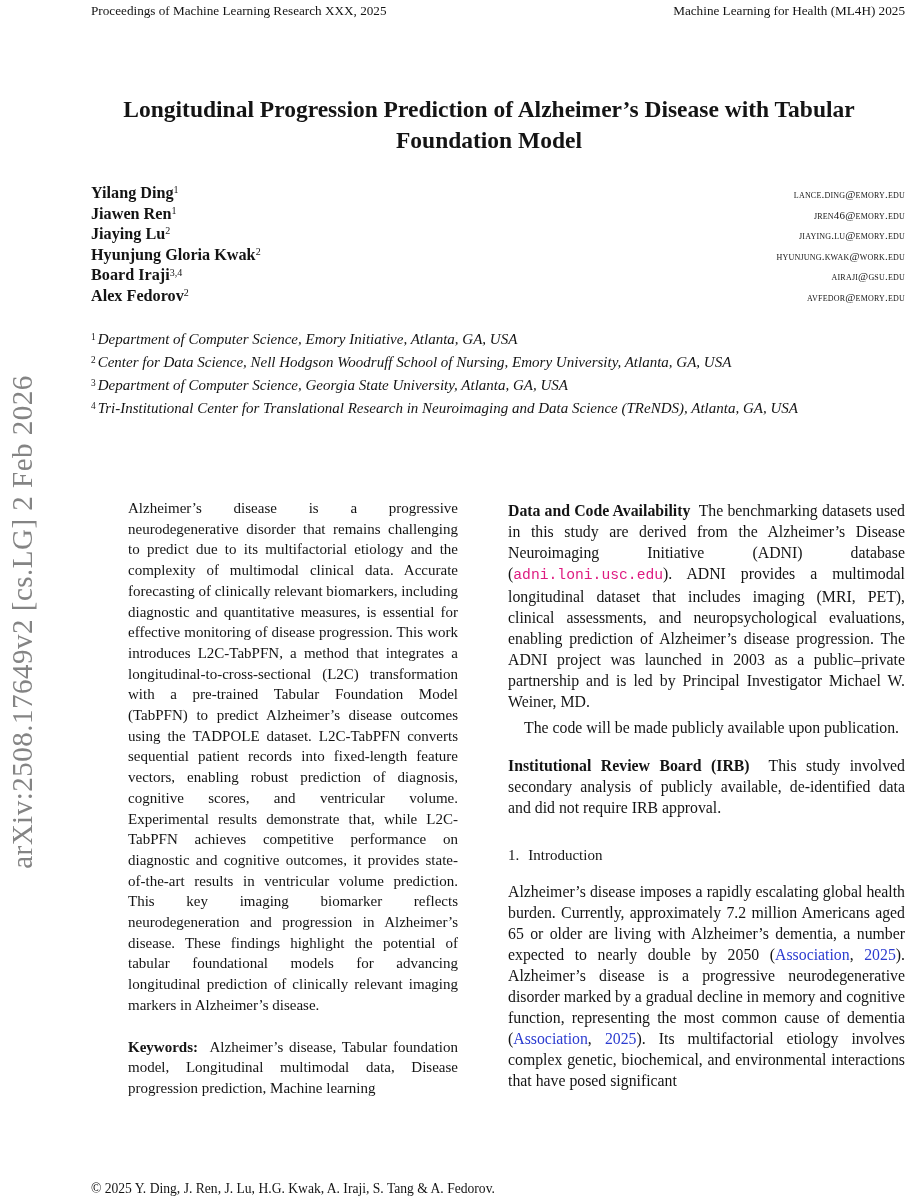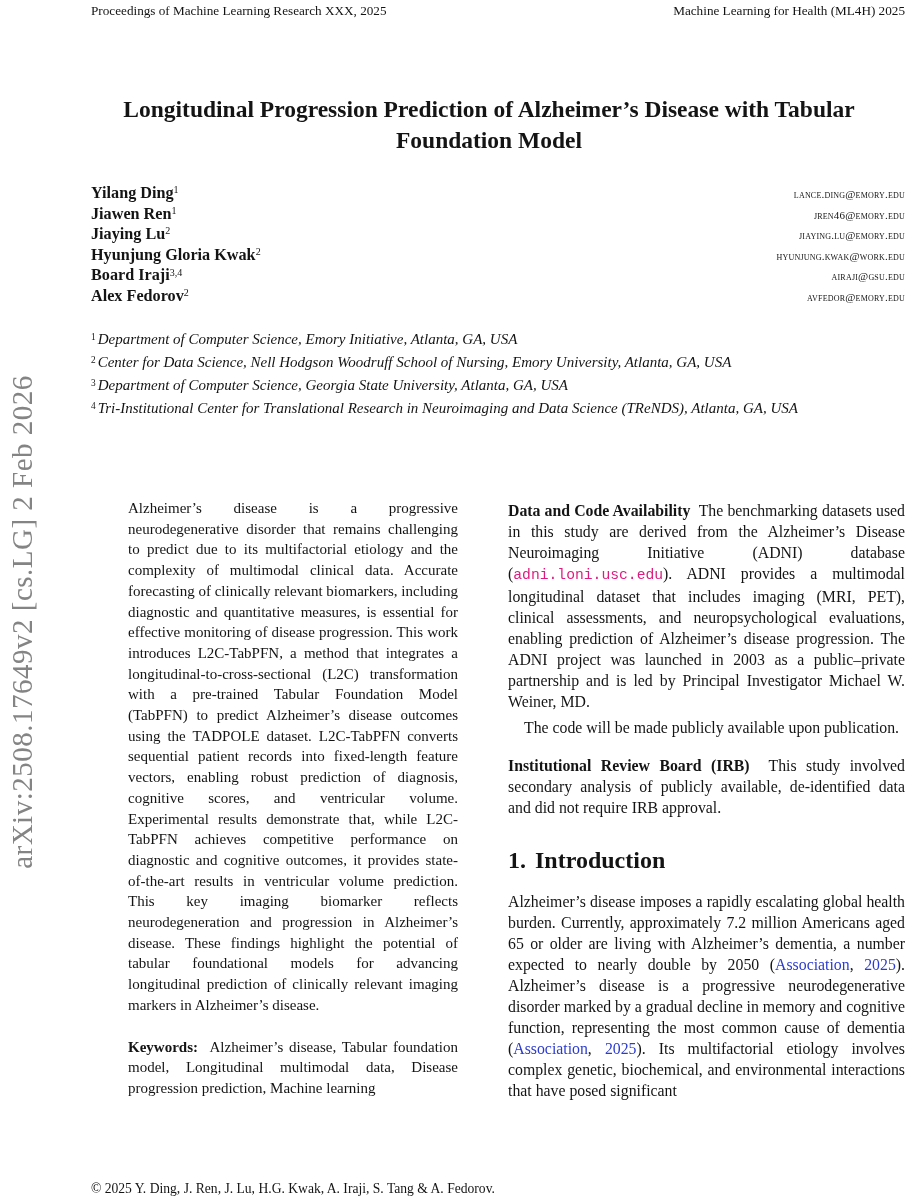--- a/index.html
+++ b/index.html
@@ -138,22 +138,22 @@
   }
   .col-right p {
     font-size: 15.8px;
     line-height: 21px;
     text-align: justify;
     margin: 0;
   }
   .para-indent { text-indent: 16px; margin-top: 5px !important; }
   .irb-para { margin-top: 17px !important; }
   .section-heading {
-    font-size: 24px;
-    font-weight: bold;
+    font-size: 15px;
+    font-weight: normal;
     margin: 29px 0 17px 0;
   }
   .section-heading .sec-num { margin-right: 9px; }
 
   .cite-link { text-decoration: none; cursor: pointer; }
   .url-link {
     font-family: "Liberation Mono", "DejaVu Sans Mono", monospace;
     font-size: 0.93em;
     text-decoration: none;
     cursor: pointer;

